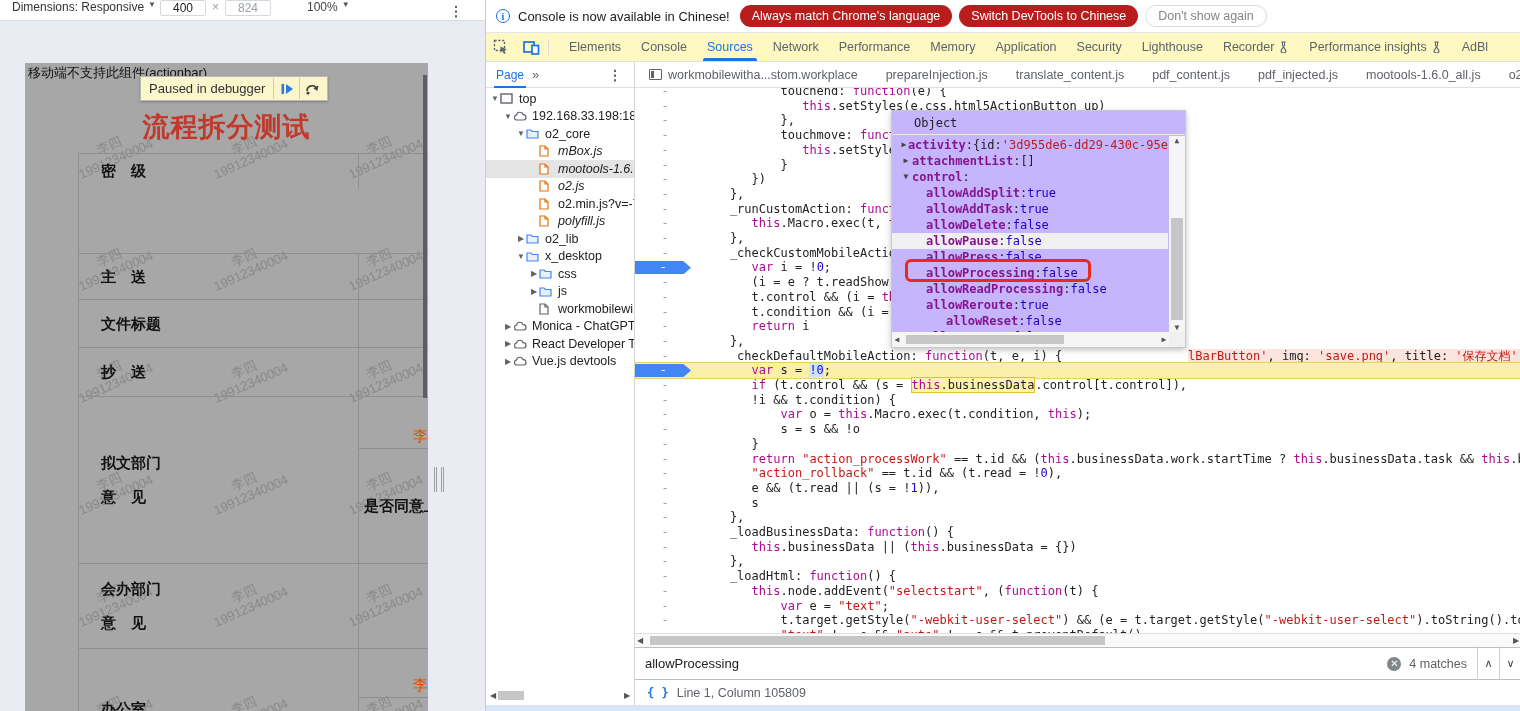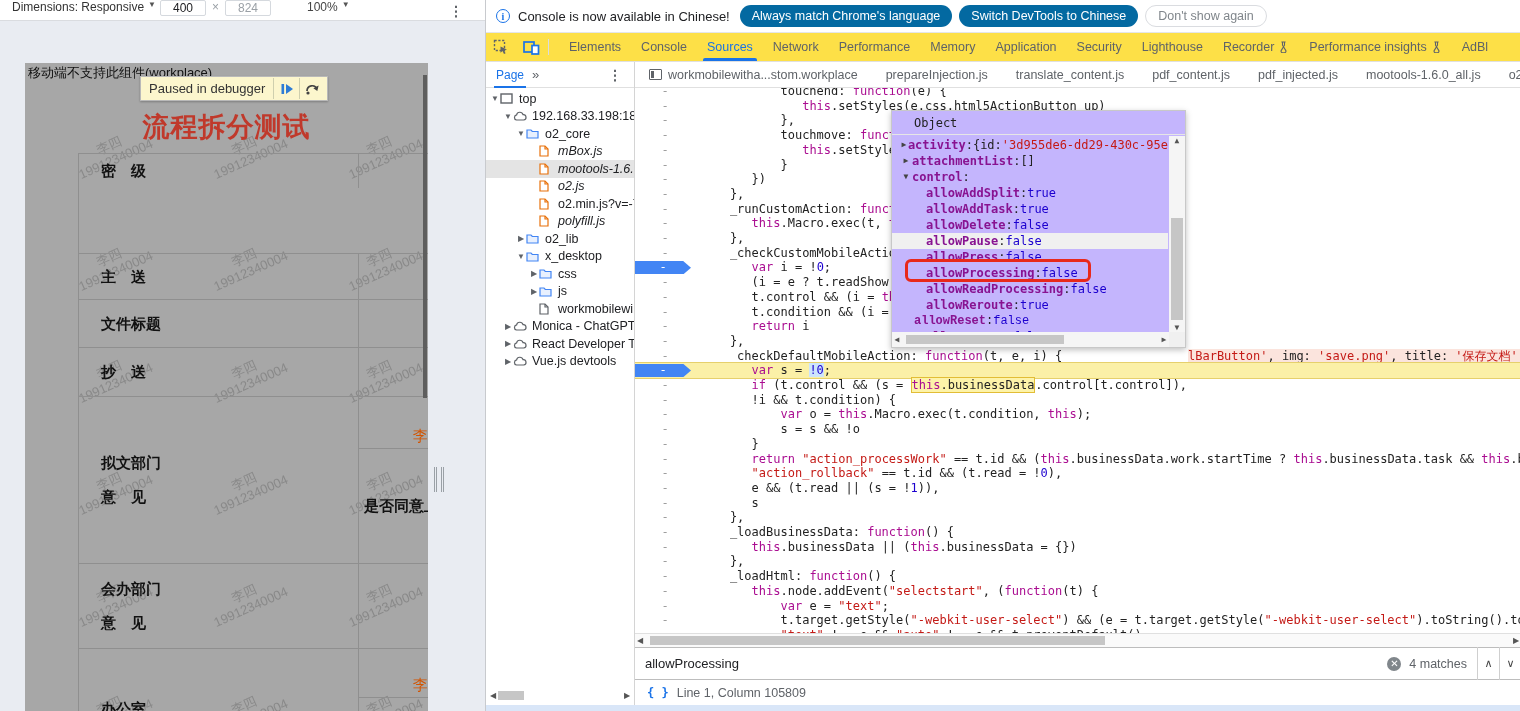--- a/index.html
+++ b/index.html
@@ -54,24 +54,24 @@
   #dt { position:absolute; left:485px; top:0; width:1035px; height:711px; background:#fff;
     border-left:1px solid #c8cace; }
   #notif { position:absolute; left:0; top:0; width:1035px; height:33px; display:flex; align-items:center;
     border-bottom:1px solid #e4e6e8; background:#fff; }
   .info-icon { width:14px; height:14px; border:1.5px solid #1a73e8; border-radius:50%; color:#1a73e8;
     font-size:10px; font-weight:bold; display:flex; align-items:center; justify-content:center;
     margin:0 8px 0 10px; font-family:"Liberation Serif",serif; }
   #notif .ntext { font-size:13px; color:#202124; margin-right:10px; }
   .pill { height:22px; border-radius:12px; display:flex; align-items:center; padding:0 12px;
     font-size:12.5px; margin-right:7px; white-space:nowrap; }
-  .pill.blue { background:#0369a1; color:#fff; }
+  .pill.blue { background:#b91c1c; color:#fff; }
   .pill.ghost { background:#fff; color:#80868b; border:1px solid #dadce0; }
 
-  #dt-toolbar { position:absolute; left:0; top:33px; width:1035px; height:29px; background:#fde047;
+  #dt-toolbar { position:absolute; left:0; top:33px; width:1035px; height:29px; background:#fef9c3;
     border-bottom:1px solid #e0e0e0; display:flex; align-items:stretch; }
   .tb-icon { width:30px; display:flex; align-items:center; justify-content:center; }
   .tb-sep { width:1px; background:#dadce0; margin:6px 2px; }
   #main-tabs { display:flex; margin-left:8px; }
   .dtab { display:flex; align-items:center; padding:0 10px; font-size:12.5px; color:#5f6368;
     white-space:nowrap; position:relative; }
   .dtab.active { color:#1a73e8; }
   .dtab.active::after { content:""; position:absolute; left:6px; right:6px; bottom:0; height:3px;
     background:#1a73e8; border-radius:2px 2px 0 0; }
   .dtab svg { margin-left:4px; }
@@ -251,21 +251,21 @@
           </div>
           <div class="wm" style="left: 183px; top: 634px;">
             <div class="wm-name">李四</div>
             <div class="wm-phone">19912340004</div>
           </div>
           <div class="wm" style="left: 318px; top: 634px;">
             <div class="wm-name">李四</div>
             <div class="wm-phone">19912340004</div>
           </div>
         </div>
-      <div id="dev-note">移动端不支持此组件(workplace)</div>
+      <div id="dev-note">移动端不支持此组件(actionbar)</div>
       <div id="paused-badge">
         <span class="pb-label">Paused in debugger</span>
         <span class="pb-btn">
           <svg width="14" height="14" viewBox="0 0 14 14">
             <rect x="1.5" y="2" width="2.6" height="10" fill="#2e7cd6"></rect>
             <path d="M6 2 L13 7 L6 12 Z" fill="#2e7cd6"></path>
           </svg>
         </span>
         <span class="pb-btn">
           <svg width="15" height="13" viewBox="0 0 15 13">
@@ -652,21 +652,21 @@
             <div class="prow" style="padding-left: 34px;">
               <span class="pkey">allowReadProcessing</span>
               <span class="pplain">: </span>
               <span class="pval">false</span>
             </div>
             <div class="prow" style="padding-left: 34px;">
               <span class="pkey">allowReroute</span>
               <span class="pplain">: </span>
               <span class="pval">true</span>
             </div>
-            <div class="prow" style="padding-left: 22px; font-family: Liberation Mono, monospace;">
+            <div class="prow" style="padding-left: 54px;">
               <span class="pkey">allowReset</span>
               <span class="pplain">: </span>
               <span class="pval">false</span>
             </div>
             <div class="prow" style="padding-left: 34px;">
               <span class="pkey">allowResume</span>
               <span class="pplain">: </span>
               <span class="pval">false</span>
             </div>
           </div>

